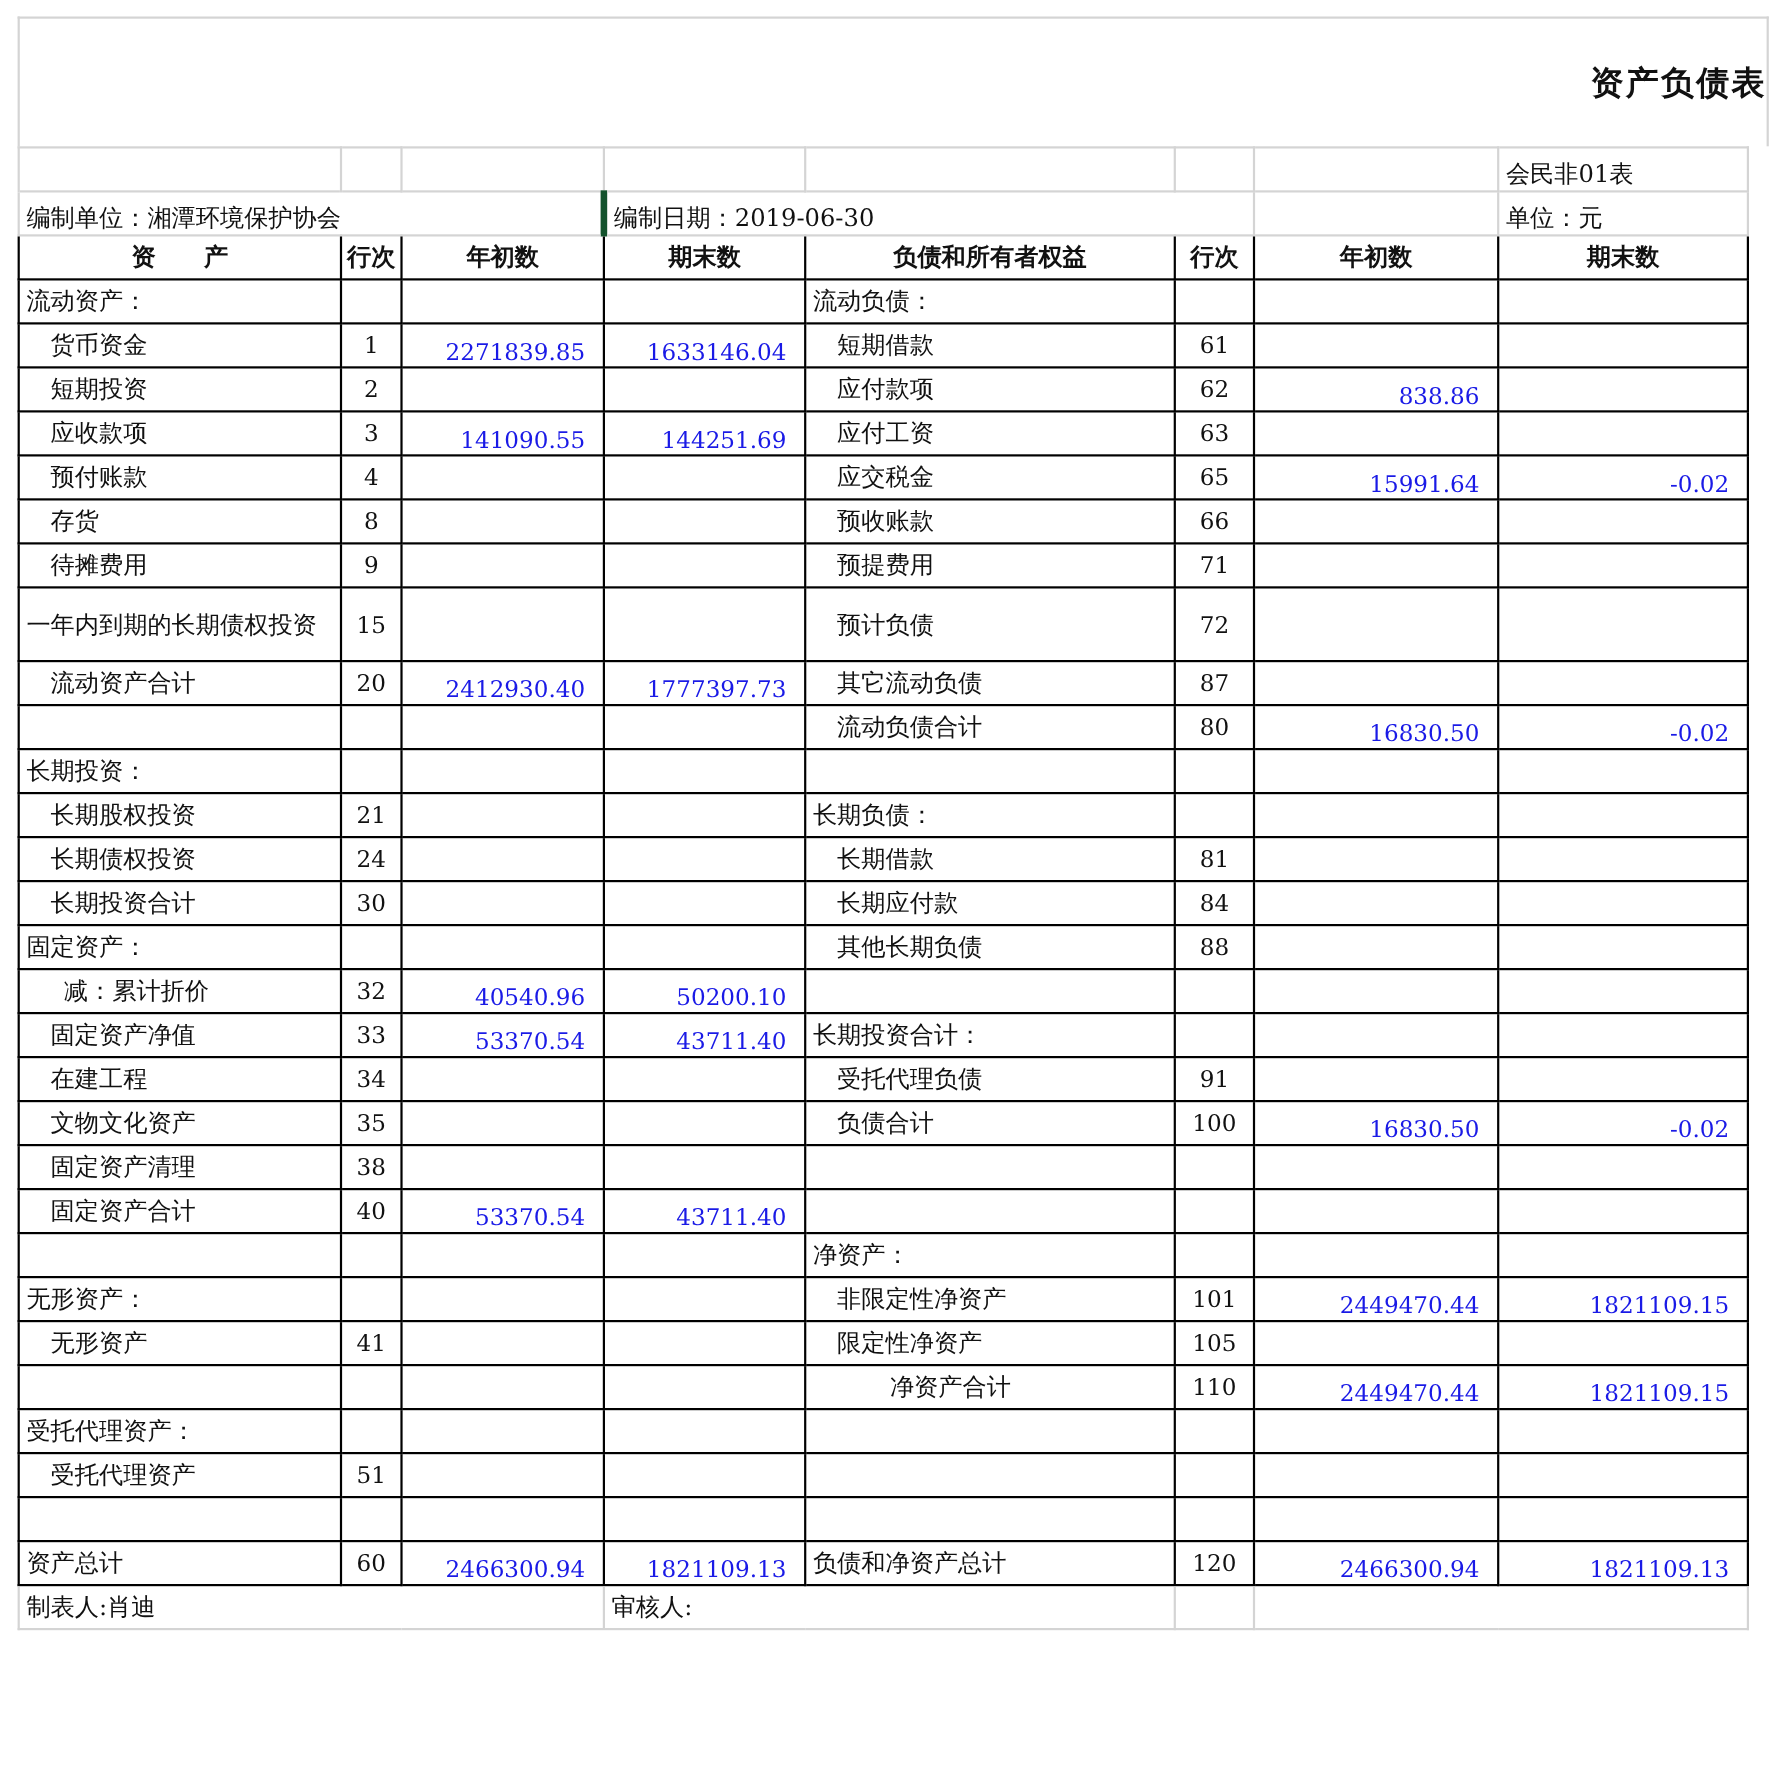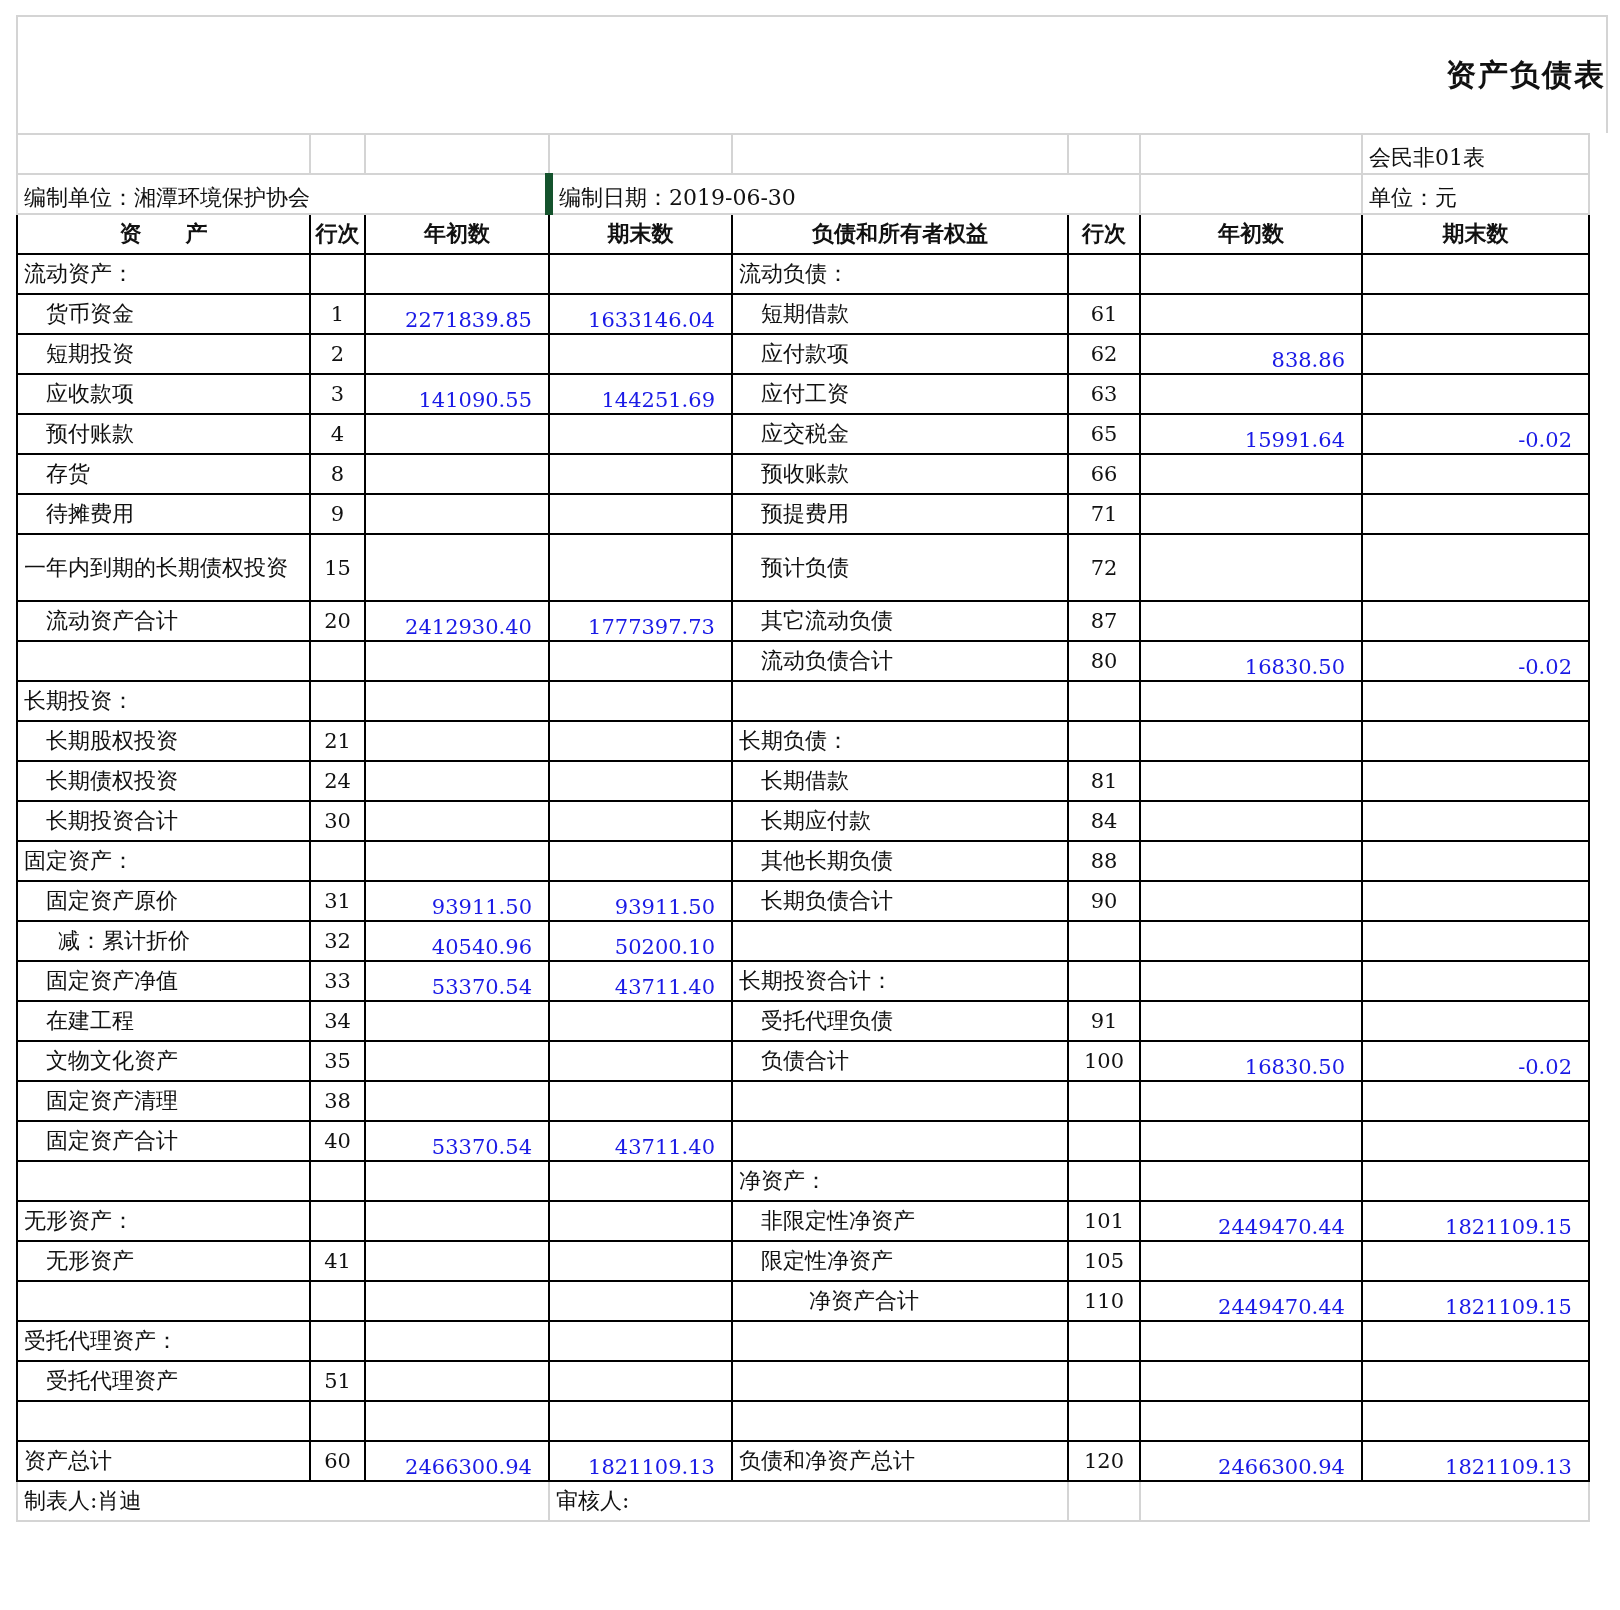--- a/index.html
+++ b/index.html
@@ -48,21 +48,21 @@
         <td></td>
         <td></td>
         <td></td>
         <td></td>
         <td></td>
         <td></td>
         <td>会民非01表</td>
       </tr>
       <tr>
         <td colspan="3" style="border-right:none">编制单位：湘潭环境保护协会</td>
-        <td colspan="3" style="border-left:8px solid #14532d">编制日期：2019-06-30</td>
+        <td colspan="3" style="border-left:6px solid #14532d">编制日期：2019-06-30</td>
         <td></td>
         <td>单位：元</td>
       </tr>
     </tbody>
     <tbody class="main" id="main-body">
       <tr class="hdr">
         <td>资　　产</td>
         <td style="padding:0">行次</td>
         <td>年初数</td>
         <td>期末数</td>
@@ -215,30 +215,20 @@
           <td class="lbl-sec">固定资产：</td>
           <td class="idx"></td>
           <td class="num"></td>
           <td class="num"></td>
           <td class="lbl-ind">其他长期负债</td>
           <td class="idx">88</td>
           <td class="num"></td>
           <td class="num"></td>
         </tr>
         <tr>
-          <td class="lbl-ind">固定资产原价</td>
-          <td class="idx">31</td>
-          <td class="num">93911.50</td>
-          <td class="num">93911.50</td>
-          <td class="lbl-ind">长期负债合计</td>
-          <td class="idx">90</td>
-          <td class="num"></td>
-          <td class="num"></td>
-        </tr>
-        <tr>
           <td class="lbl-ind2">减：累计折价</td>
           <td class="idx">32</td>
           <td class="num">40540.96</td>
           <td class="num">50200.10</td>
           <td class="lbl-sec"></td>
           <td class="idx"></td>
           <td class="num"></td>
           <td class="num"></td>
         </tr>
         <tr>

